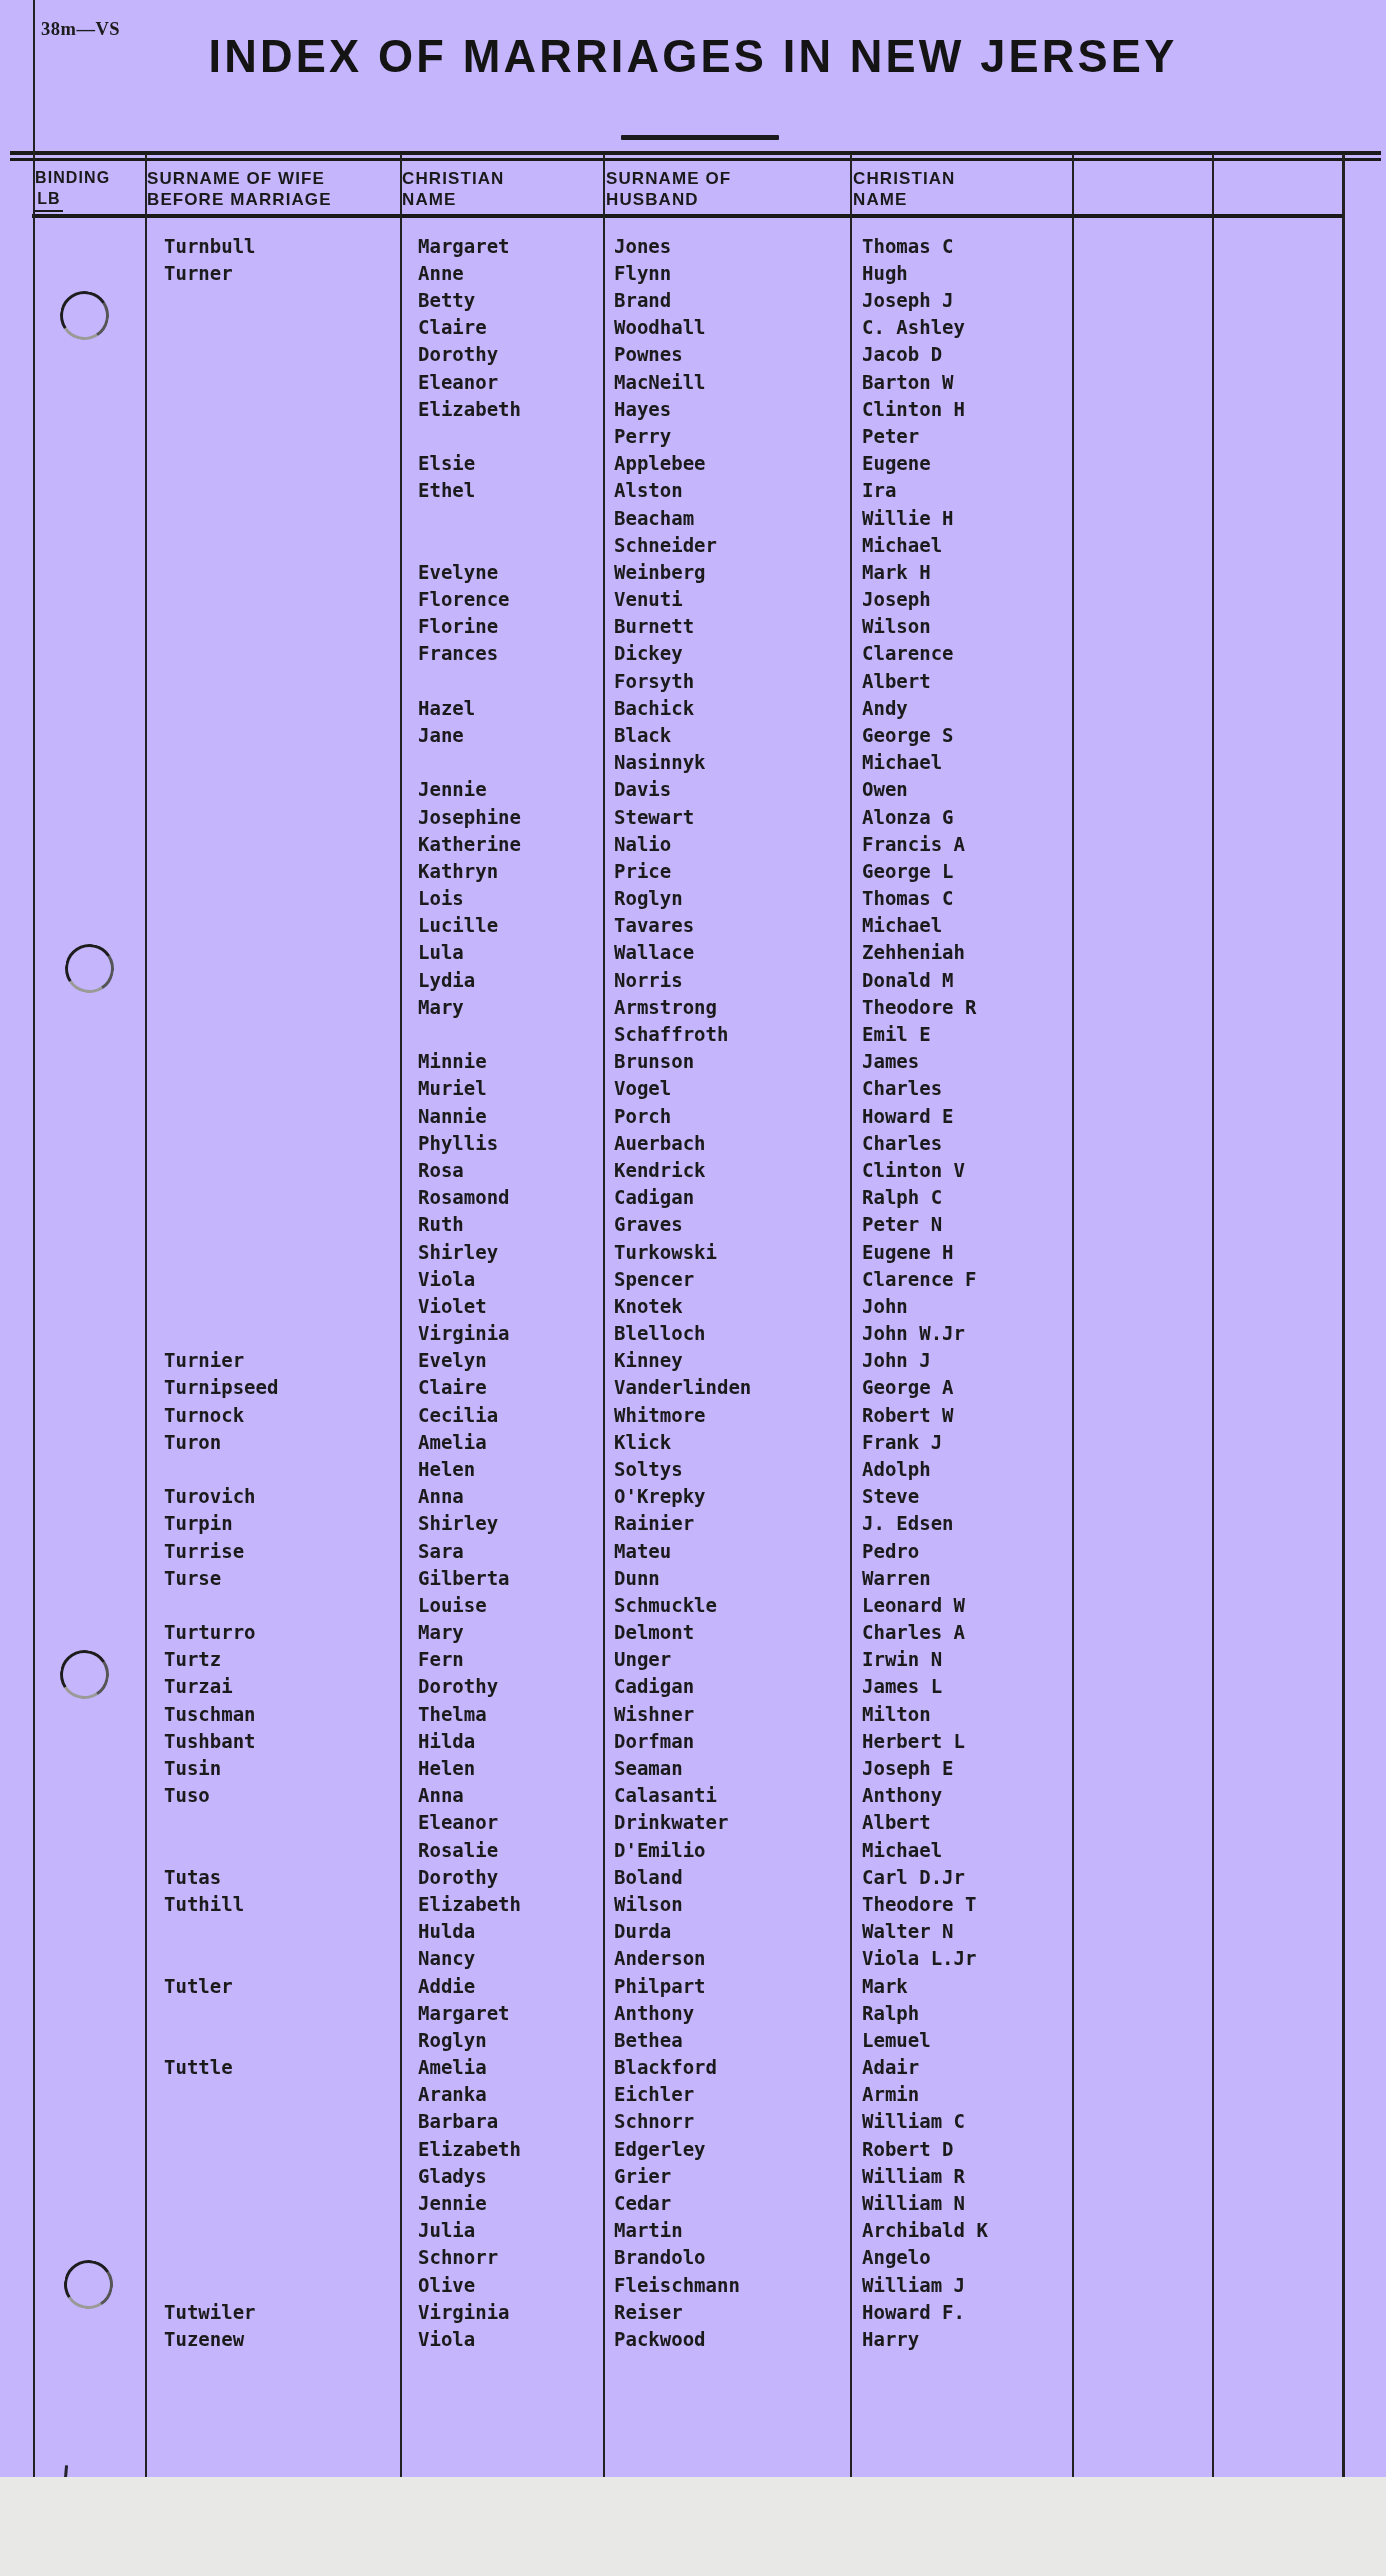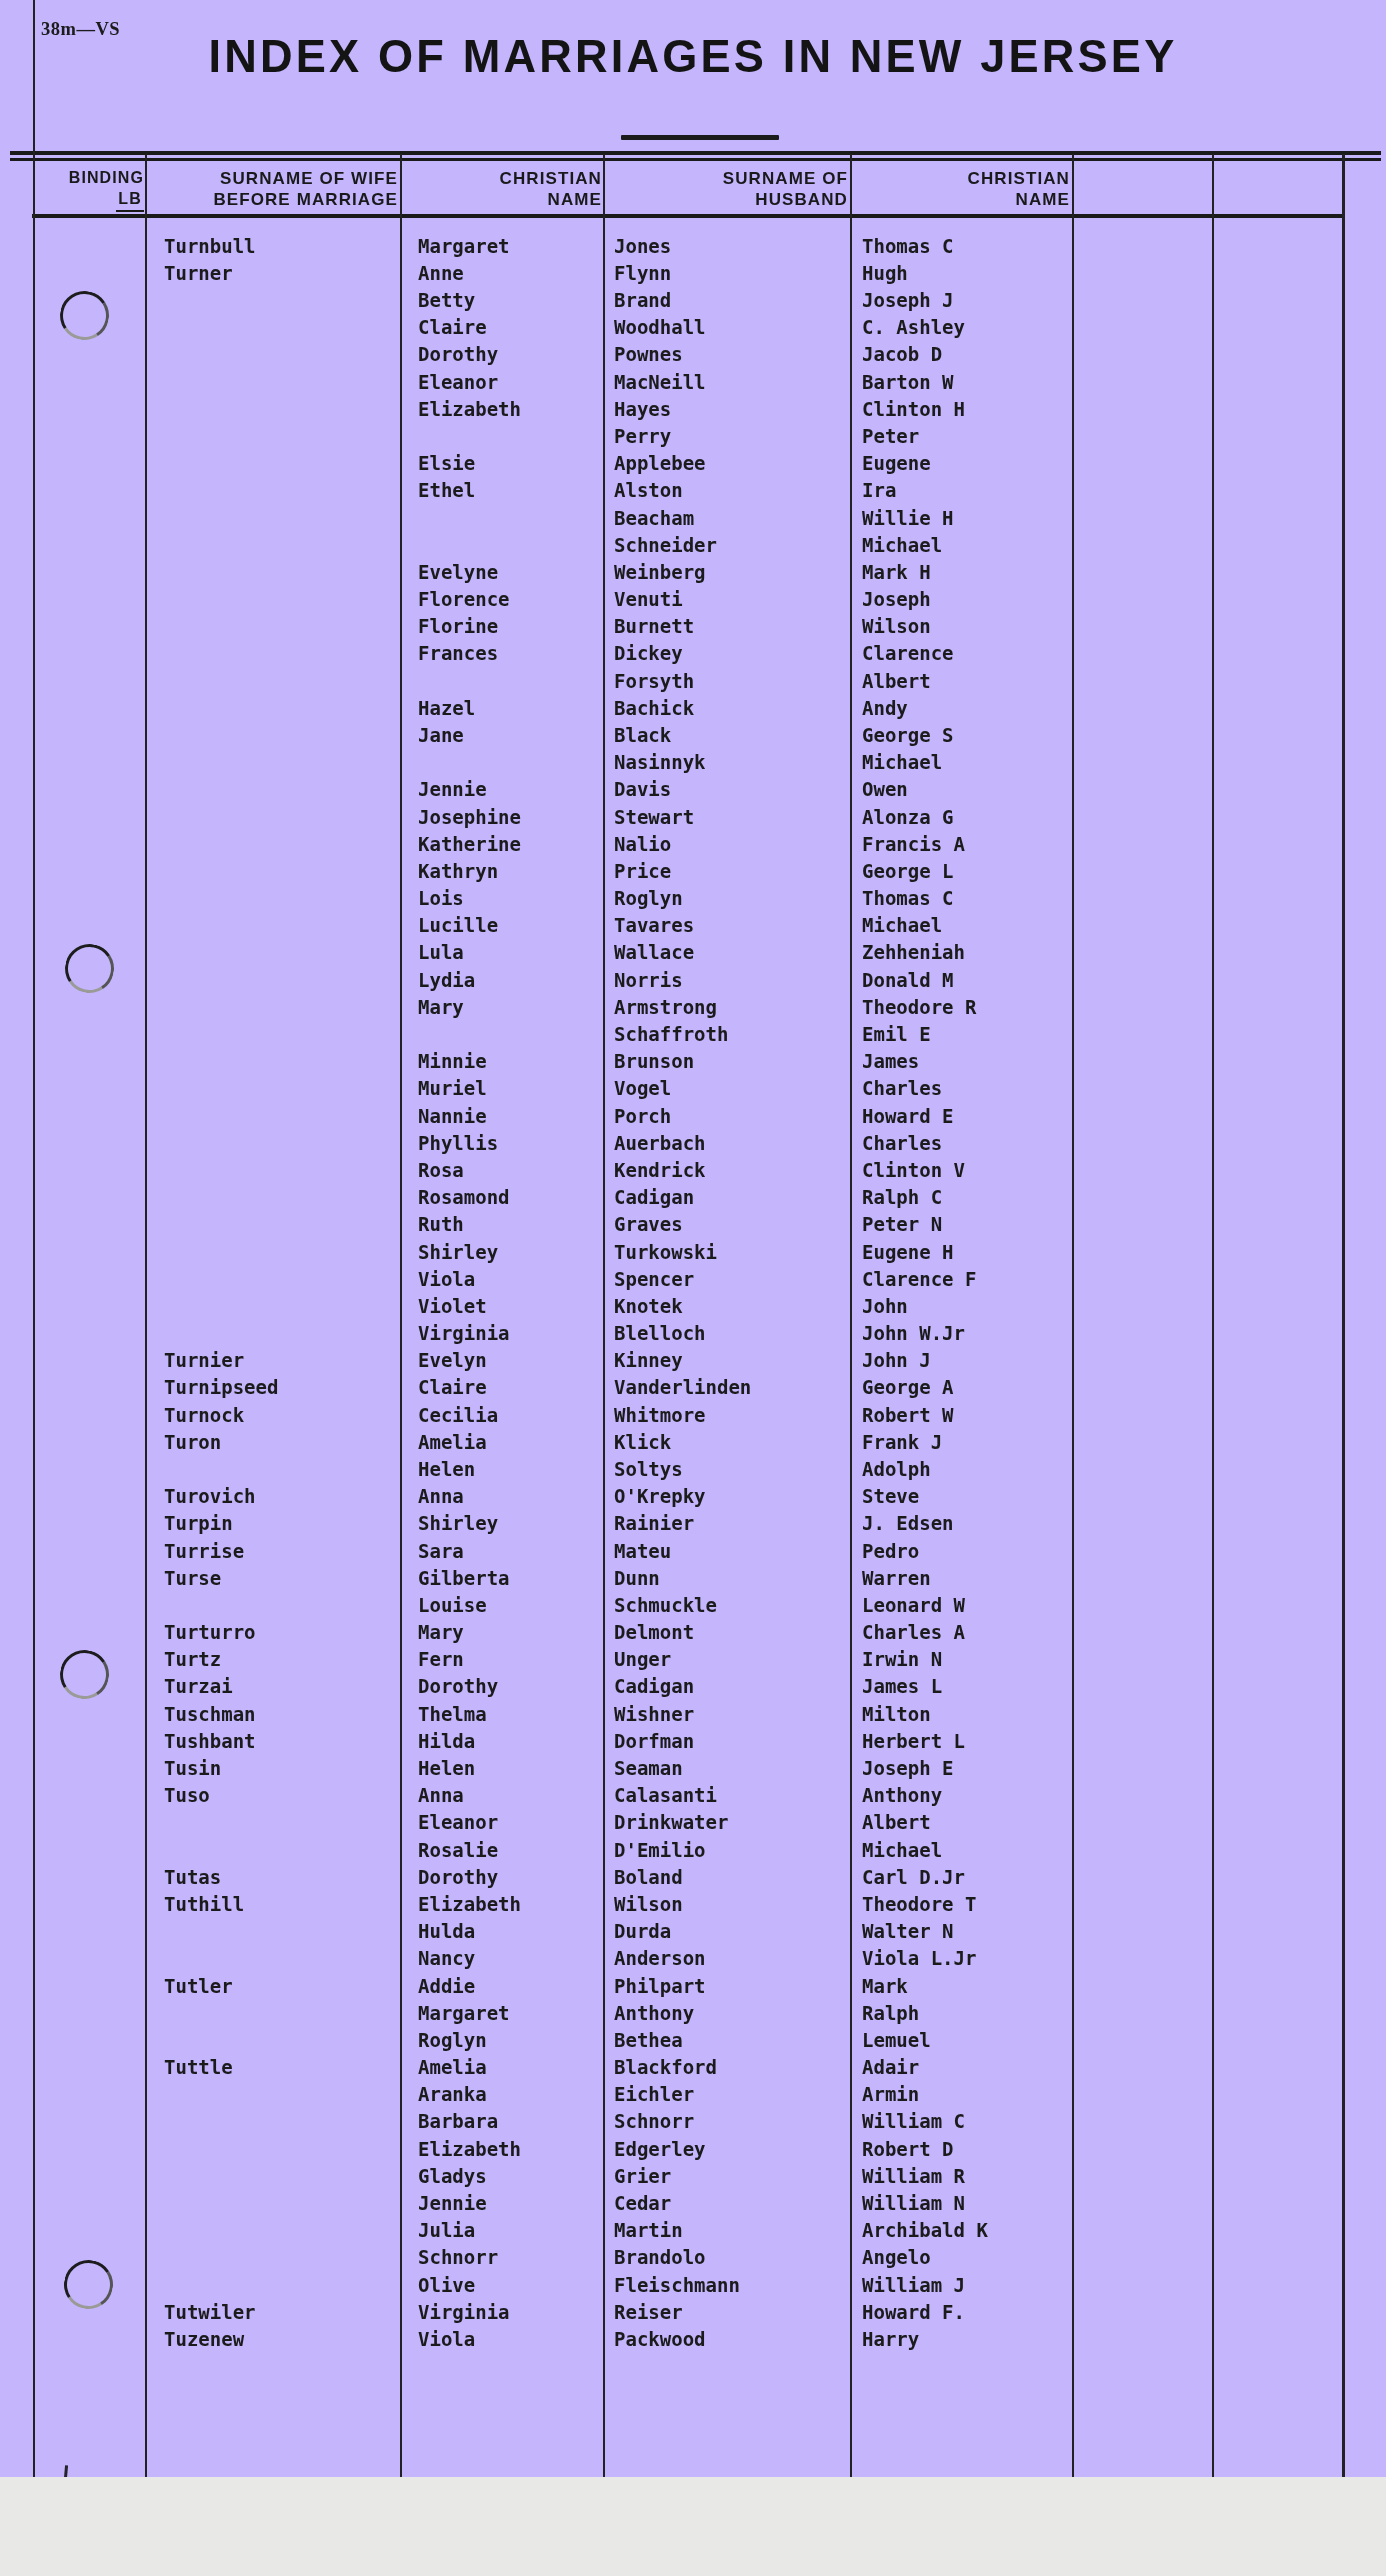--- a/index.html
+++ b/index.html
@@ -52,21 +52,21 @@
   .vline.v1{left:145px;}
   .vline.v2{left:400px;}
   .vline.v3{left:603px;}
   .vline.v4{left:850px;}
   .vline.v5{left:1072px;}
   .vline.v6{left:1212px;}
   .vline.v7{left:1342px;width:3.3px;}
   
   .hcell{
     position:absolute;top:167px;height:46px;
-    display:flex;flex-direction:column;align-items:flex-end;justify-content:center;
+    display:flex;flex-direction:column;align-items:flex-start;justify-content:center;
     font-family:"Liberation Sans", sans-serif;
     font-weight:700;font-size:17px;letter-spacing:1.1px;line-height:20.7px;
     color:#1a1a1a;text-align:center;white-space:nowrap;
   }
   .hcell.h1{left:35px;width:109px;font-size:16px;}
   .hcell.h2{left:147px;width:251px;}
   .hcell.h3{left:402px;width:200px;}
   .hcell.h4{left:606px;width:242px;}
   .hcell.h5{left:853px;width:217px;}
   .lb-underlined{border-bottom:2.2px solid #1a1a1a;padding:0 2.2px 0 2.2px;}

